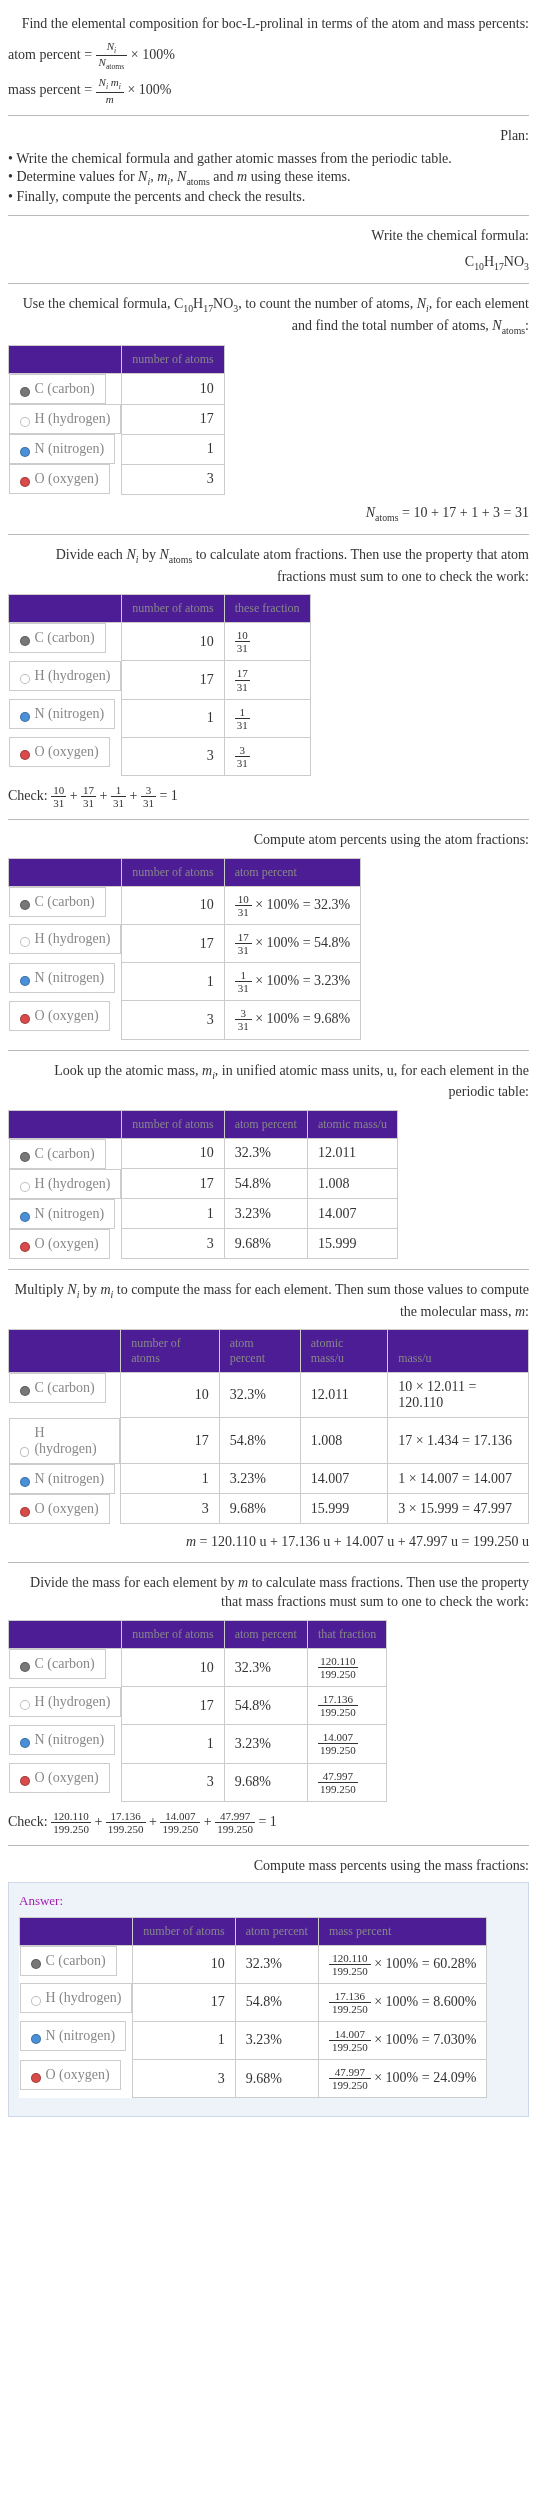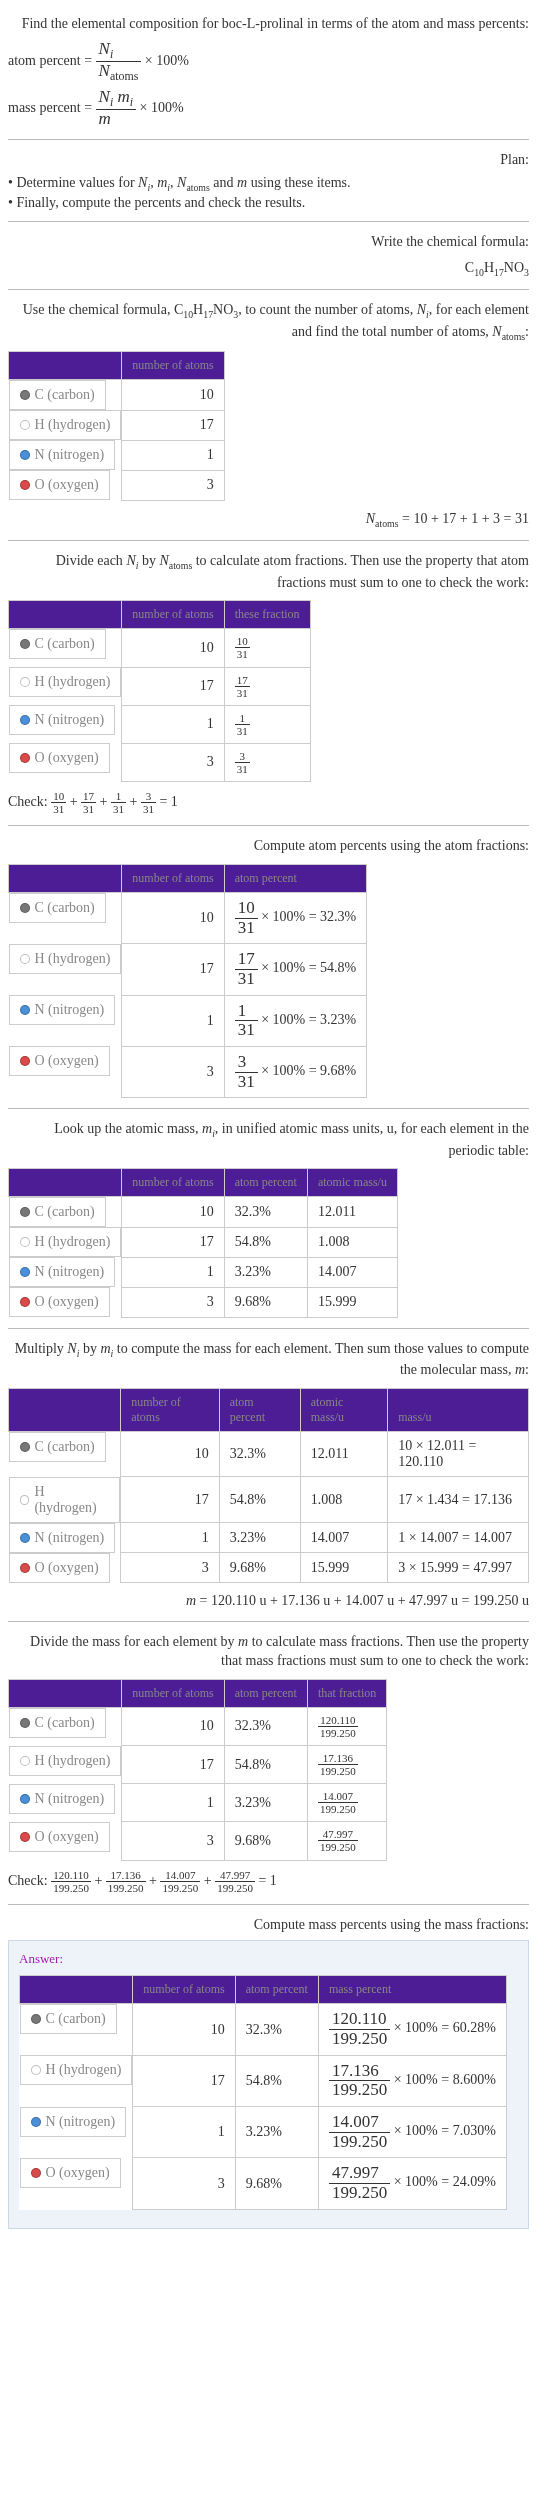--- a/index.html
+++ b/index.html
@@ -4,40 +4,40 @@
 <style>
 * { box-sizing: border-box; margin: 0; padding: 0; }
 body {
   font-family: Georgia, 'Times New Roman', serif;
   font-size: 14px;
   color: #333;
   background: #fff;
   width: 537px;
   padding: 8px;
 }
-.frac { display: inline-block; vertical-align: middle; text-align: left; font-size: 17px; }
+.frac { display: inline-block; vertical-align: middle; text-align: center; font-size: 11px; }
 .frac .num { display: block; border-bottom: 1px solid #333; padding: 0 3px; line-height: 1.1; }
 .frac .den { display: block; padding: 0 3px; line-height: 1.1; }
 .sfrac { display: inline-block; vertical-align: middle; text-align: center; font-size: 11px; }
 .sfrac .num { display: block; border-bottom: 1px solid #333; padding: 0 2px; line-height: 1.1; }
 .sfrac .den { display: block; padding: 0 2px; line-height: 1.1; }
 .hr { border: none; border-top: 1px solid #bbb; margin: 10px 0; }
 .para { margin: 6px 0; line-height: 1.4; text-align: right; }
 sub { font-size: 0.7em; }
 table { border-collapse: collapse; margin: 8px 0; }
 td, th { padding: 6px 10px; text-align: left; font-weight: normal; }
 table.bordered td, table.bordered th { border: 1px solid #ccc; }
 table.bordered th { background: #4c1d95; color: #888; font-size: 12px; vertical-align: bottom; }
 td.num { text-align: right; }
 .dot { display: inline-block; width: 10px; height: 10px; border-radius: 50%; margin-right: 5px; vertical-align: middle; border: 1px solid rgba(0,0,0,0.25); }
 .dot-c { background: #777; }
 .dot-h { background: #fff; }
 .dot-n { background: #4a90d9; }
 .dot-o { background: #d94a4a; }
-.el-label { color: #888; display: inline-flex; align-items: center; }
+.el-label { color: #888; display: inline-flex; align-items: flex-end; }
 .answer-box { background: #eef3f9; border: 1px solid #cdd9e8; padding: 10px; margin-top: 6px; }
 .answer-label { color: #a21caf; font-size: 13px; margin-bottom: 6px; }
 .mathline { margin: 4px 0; }
 .bullet { margin-left: 0; padding-left: 0; list-style: none; }
 .bullet li::before { content: "• "; }
 .bullet li { margin: 2px 0; }
 </style>
 </head>
 <body>
 
@@ -50,20 +50,21 @@
 <div class="mathline">
   <span>mass percent = </span>
   <span class="frac"><span class="num"><i>N<sub>i</sub> m<sub>i</sub></i></span><span class="den"><i>m</i></span></span>
   <span> × 100%</span>
 </div>
 
 <hr class="hr">
 
 <div class="para">Plan:</div>
 <ul class="bullet">
+  <li>Write the chemical formula and gather atomic masses from the periodic table.</li>
   <li>Determine values for <i>N<sub>i</sub></i>, <i>m<sub>i</sub></i>, <i>N</i><sub>atoms</sub> and <i>m</i> using these items.</li>
   <li>Finally, compute the percents and check the results.</li>
 </ul>
 
 <hr class="hr">
 
 <div class="para">Write the chemical formula:</div>
 <div class="para">C<sub>10</sub>H<sub>17</sub>NO<sub>3</sub></div>
 
 <hr class="hr">

